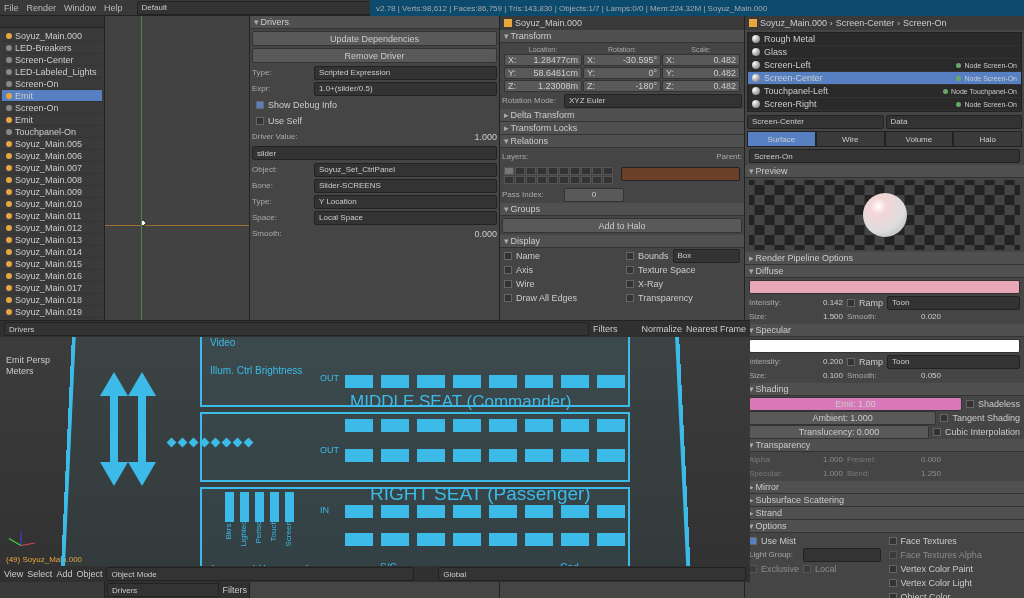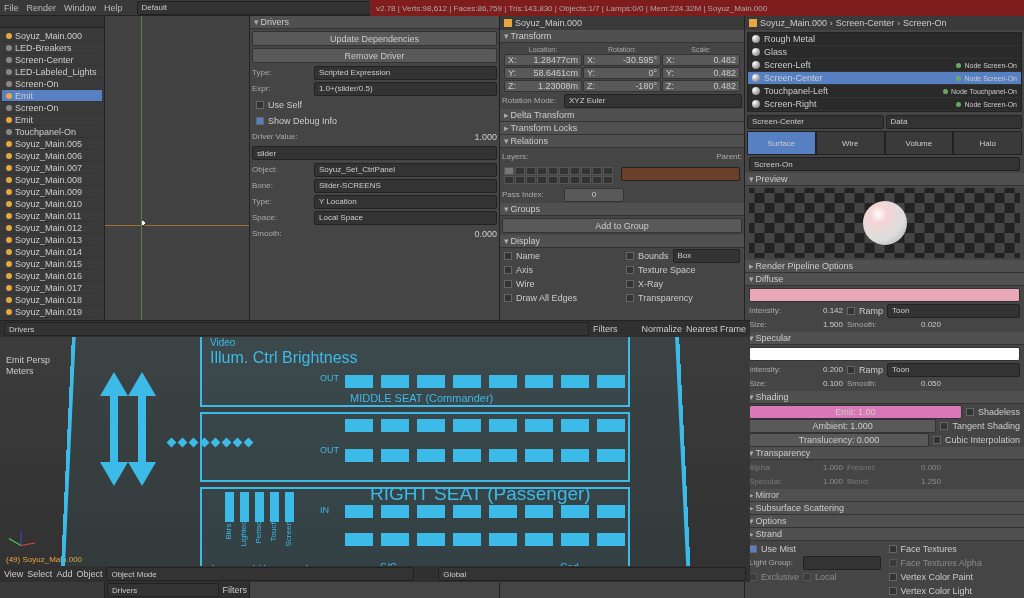--- a/index.html
+++ b/index.html
@@ -1,19 +1,19 @@
 <!DOCTYPE html>
 <html><head>
 <meta charset="utf-8">
 <style>
 *{margin:0;padding:0;box-sizing:border-box;font-family:sans-serif;font-size:9px;color:#ccc;user-select:none}
 body{background:#393939;width:1024px;height:598px;overflow:hidden;position:relative}
 .topbar{height:16px;background:#393939;border-bottom:1px solid #222;display:flex;align-items:center;padding:0 4px;gap:8px}
 .topbar span{color:#bbb}
-.statusbar{position:absolute;top:0;left:370px;right:0;height:16px;background:#7f1d1d;display:flex;align-items:center;padding:0 6px;color:#aaa;font-size:8px}
+.statusbar{position:absolute;top:0;left:370px;right:0;height:16px;background:#0c4a6e;display:flex;align-items:center;padding:0 6px;color:#aaa;font-size:8px}
 .main{display:flex;height:582px}
 .col1{width:105px;background:#3a3a3a;border-right:1px solid #222;overflow:hidden}
 .outliner-hdr{height:12px;background:#333;border-bottom:1px solid #222}
 .tree{padding:2px}
 .tree-item{height:12px;display:flex;align-items:center;padding-left:4px;border-bottom:1px solid #333;white-space:nowrap;overflow:hidden}
 .tree-item.sel{background:#5680c2}
 .tree-item .dot{width:6px;height:6px;border-radius:50%;background:#888;margin-right:3px;flex-shrink:0}
 .tree-item.obj .dot{background:#e8a63e}
 .tree-item.light .dot{background:#888}
 .col-graph{width:145px;background:#393939;border-right:1px solid #222;position:relative}
@@ -42,21 +42,21 @@
 .layers .l{width:10px;height:8px;background:#333;border:1px solid #555}
 .layers .l.on{background:#777}
 .col-mat{flex:1;background:#454545;overflow:hidden}
 .mat-slots{margin:2px;background:#2a2a2a;border:1px solid #222}
 .mat-row{height:13px;display:flex;align-items:center;padding:0 4px;border-bottom:1px solid #333}
 .mat-row.sel{background:#5680c2}
 .mat-row .sphere{width:8px;height:8px;border-radius:50%;background:radial-gradient(circle at 30% 30%,#fff,#666);margin-right:4px}
 .mat-row .node{margin-left:auto;display:flex;align-items:center;gap:3px;font-size:7px}
 .mat-row .node .g{width:5px;height:5px;border-radius:50%;background:#6a6}
 .tabs{display:flex;margin:2px}
-.tab{flex:1;height:24px;background:#3a3a3a;border:1px solid #222;display:flex;align-items:center;justify-content:center;font-size:8px}
+.tab{flex:1;height:16px;background:#3a3a3a;border:1px solid #222;display:flex;align-items:center;justify-content:center;font-size:8px}
 .tab.active{background:#5680c2}
 .preview{height:70px;background:#2a2a2a;margin:2px 4px;position:relative;overflow:hidden}
 .checker{position:absolute;inset:0;background:repeating-conic-gradient(#444 0 25%,#222 0 50%) 50%/20px 20px}
 .prev-sphere{position:absolute;left:50%;top:50%;width:44px;height:44px;border-radius:50%;background:radial-gradient(circle at 35% 30%,#fff 0%,#f5d5d5 20%,#ddd 60%,#aaa 100%);transform:translate(-50%,-50%)}
 .colorbar{height:14px;margin:2px 4px;border:1px solid #333;border-radius:2px}
 .colorbar.white{background:#fff}
 .colorbar.pink{background:#e8a8b8}
 .slider-row{display:flex;align-items:center;margin:1px 4px;gap:4px;height:13px}
 .slider-row label{width:50px;font-size:8px;color:#aaa}
 .slider-row .val{width:40px;text-align:right;font-size:8px}
@@ -245,28 +245,28 @@
     <div class="row">
         <label>Type:</label>
         <div class="field">Scripted Expression</div>
       </div>
     <div class="row">
         <label>Expr:</label>
         <div class="field">1.0+(slider/0.5)</div>
       </div>
     <div class="row">
         <div class="slider-row">
+          <div class="chk on"></div>
+          <span>Show Debug Info</span>
+        </div>
+      </div>
+    <div class="row">
+        <div class="slider-row">
           <div class="chk"></div>
           <span>Use Self</span>
-        </div>
-      </div>
-    <div class="row">
-        <div class="slider-row">
-          <div class="chk on"></div>
-          <span>Show Debug Info</span>
         </div>
       </div>
     <div class="row">
         <label>Driver Value:</label>
         <span style="margin-left:auto">1.000</span>
       </div>
     <div class="field" style="margin:2px">slider</div>
     <div class="row">
         <label>Object:</label>
         <div class="field">Soyuz_Set_CtrlPanel</div>
@@ -376,21 +376,21 @@
           <div class="l"></div>
           <div class="l"></div>
         </div>
       <div class="field" style="width:70px;margin:2px 4px;background:#6b4028"></div>
     </div>
     <div class="row">
         <label>Pass Index:</label>
         <div class="numfield" style="max-width:60px">0</div>
       </div>
     <div class="panel-h">Groups</div>
-    <div class="btn">Add to Group</div>
+    <div class="btn">Add to Halo</div>
     <div class="panel-h">Display</div>
     <div style="display:flex">
       <div style="flex:1">
         <div class="slider-row">
             <div class="chk"></div>
             <span>Name</span>
           </div>
         <div class="slider-row">
             <div class="chk"></div>
             <span>Axis</span>
@@ -529,22 +529,22 @@
         <span class="val">0.000</span>
       </div>
     <div class="slider-row" style="opacity:0.5">
         <label>Specular:</label>
         <span class="val">1.000</span>
         <label>Blend:</label>
         <span class="val">1.250</span>
       </div>
     <div class="panel-h collapsed">Mirror</div>
     <div class="panel-h collapsed">Subsurface Scattering</div>
+    <div class="panel-h collapsed">Strand</div>
     <div class="panel-h">Options</div>
-    <div class="panel-h collapsed">Strand</div>
     <div style="display:flex">
       <div style="flex:1">
         <div class="slider-row">
             <div class="chk on"></div>
             <span>Use Mist</span>
           </div>
         <div class="slider-row">
             <label>Light Group:</label>
             <div class="field" style="width:40px"></div>
           </div>
@@ -668,22 +668,22 @@
           <div class="cyan-block" style="left: 234px; top: 102px; width: 7px; height: 7px; transform: rotate(45deg);"></div>
           <div class="cyan-block" style="left: 245px; top: 102px; width: 7px; height: 7px; transform: rotate(45deg);"></div>
           <div class="cyan-block" style="left: 225px; top: 155px; width: 9px; height: 30px;"></div>
           <div class="cyan-block" style="left: 240px; top: 155px; width: 9px; height: 30px;"></div>
           <div class="cyan-block" style="left: 255px; top: 155px; width: 9px; height: 30px;"></div>
           <div class="cyan-block" style="left: 270px; top: 155px; width: 9px; height: 30px;"></div>
           <div class="cyan-block" style="left: 285px; top: 155px; width: 9px; height: 30px;"></div>
         </div>
 
       <div class="cyan-text" style="left:210px;top:0px;font-size:10px">Video</div>
-      <div class="cyan-text" style="left:210px;top:12px;font-size:16px">Illum. Ctrl Brightness</div>
-      <div class="cyan-text" style="left:350px;top:55px;font-size:11px">MIDDLE SEAT (Commander)</div>
+      <div class="cyan-text" style="left:210px;top:28px;font-size:10px">Illum. Ctrl Brightness</div>
+      <div class="cyan-text" style="left:350px;top:55px;font-size:17px">MIDDLE SEAT (Commander)</div>
       <div class="cyan-text" style="left:370px;top:146px;font-size:19px">RIGHT SEAT (Passenger)</div>
       <div class="cyan-text" style="left:320px;top:36px;font-size:9px">OUT</div>
       <div class="cyan-text" style="left:320px;top:108px;font-size:9px">OUT</div>
       <div class="cyan-text" style="left:320px;top:168px;font-size:9px">IN</div>
       <div class="cyan-text" style="left:380px;top:225px;font-size:10px">S/C</div>
       <div class="cyan-text" style="left:560px;top:225px;font-size:10px">Gnd</div>
       <div class="cyan-text" style="left:210px;top:225px;font-size:15px;font-style:italic;letter-spacing:2px">http://lunatics</div>
 
       <div class="cyan-text" style="left:228px;top:198px;transform:rotate(-90deg);transform-origin:left;font-size:8px">Bkrs</div>
       <div class="cyan-text" style="left:243px;top:205px;transform:rotate(-90deg);transform-origin:left;font-size:8px">Lighted</div>

